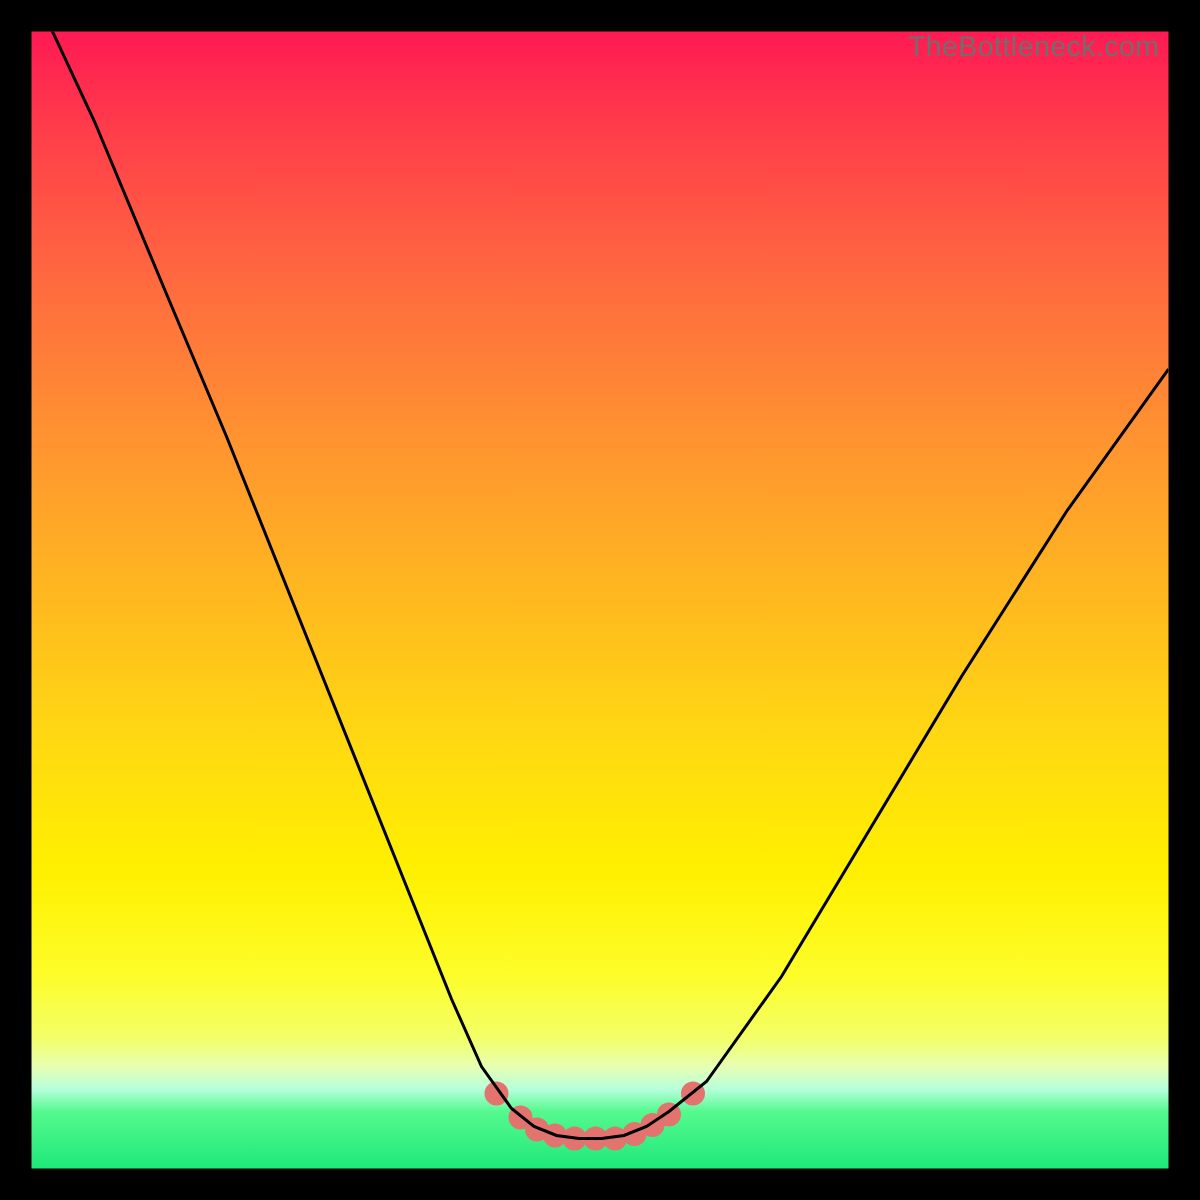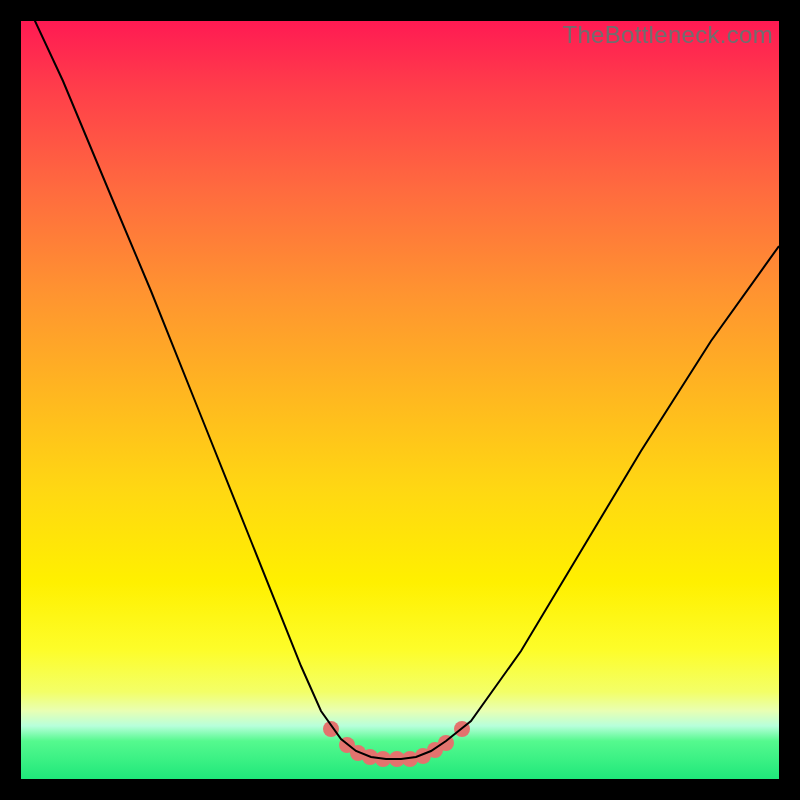--- a/index.html
+++ b/index.html
@@ -31,21 +31,21 @@
       #b7ffdb 93%,
       #55f98e 95%,
       #1fe87a 100%
     );
   }
   .watermark {
     position: absolute;
     top: 0px;
     right: 6px;
     color: #6f6f6f;
-    font-size: 24px;
+    font-size: 19px;
     font-weight: 500;
     letter-spacing: 0.3px;
     user-select: none;
   }
   svg.curve {
     position: absolute;
     left: 0;
     top: 0;
     width: 758px;
     height: 758px;

